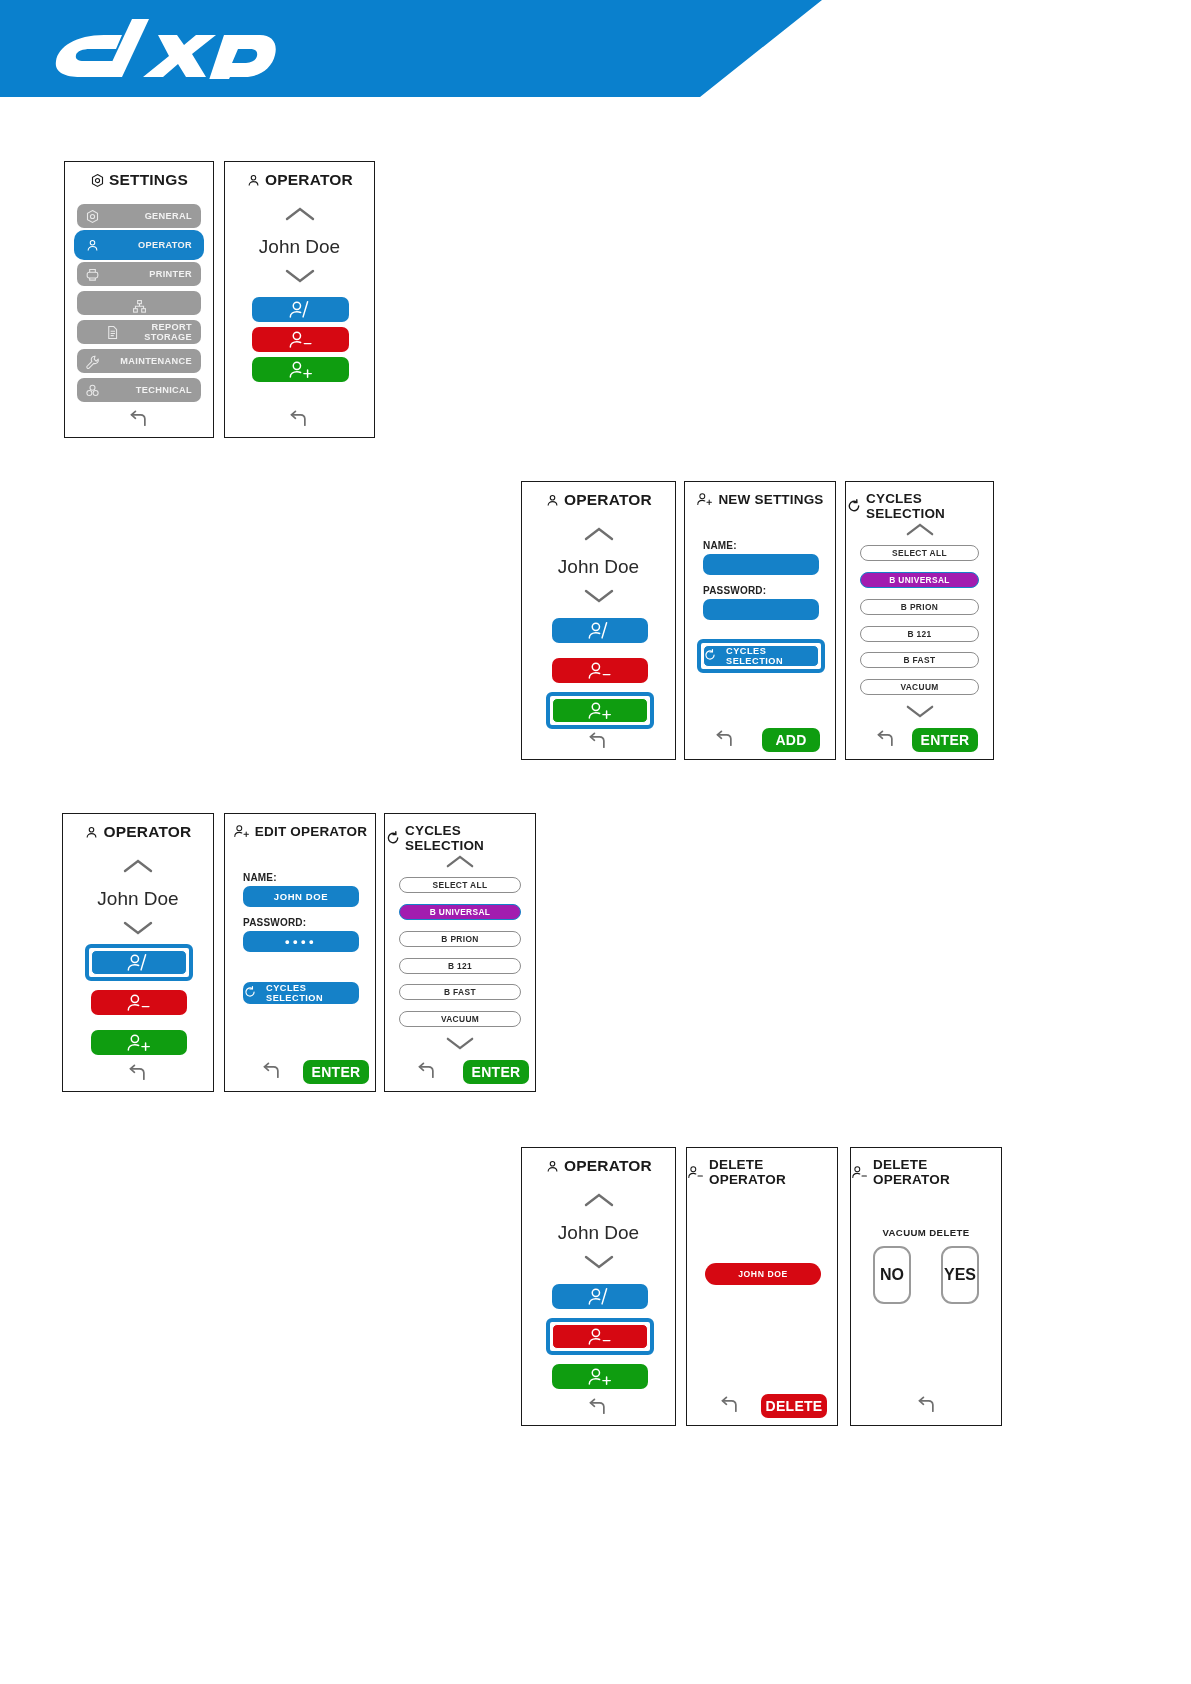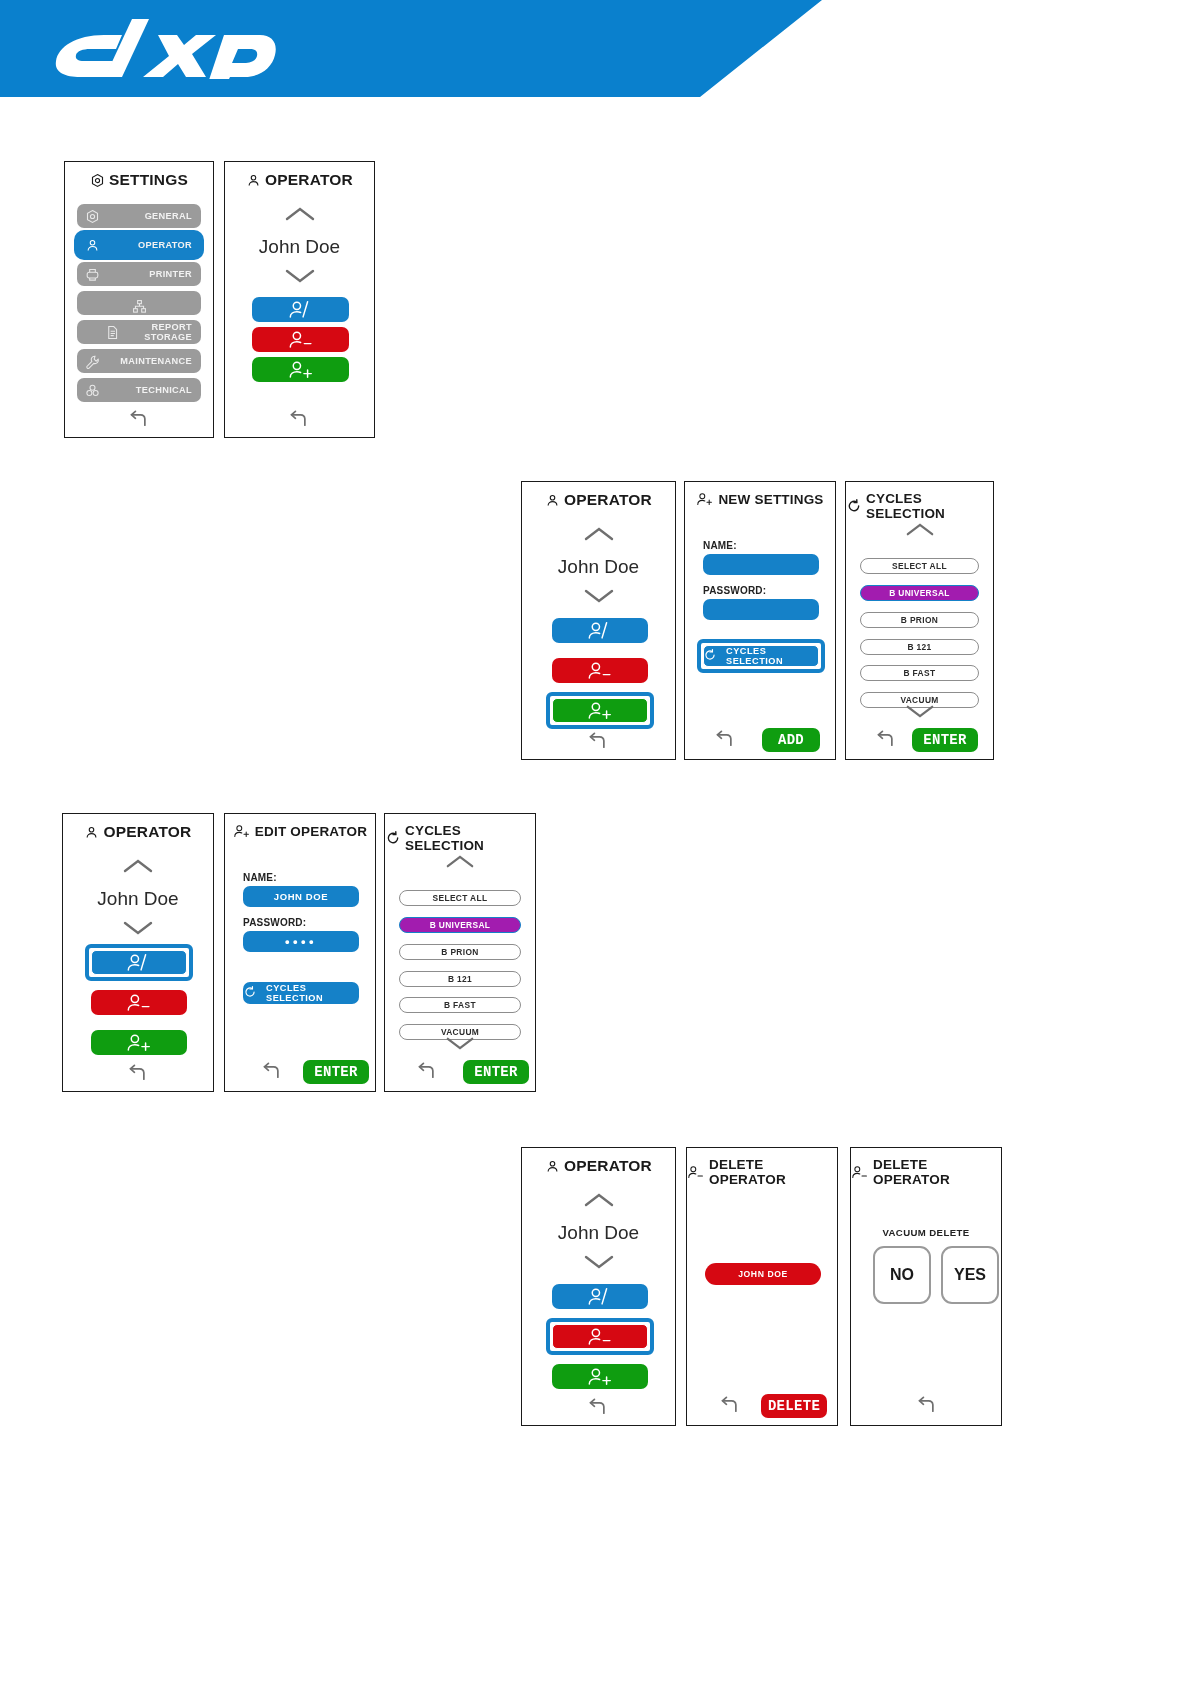--- a/index.html
+++ b/index.html
@@ -45,35 +45,35 @@
   .ffield{position:absolute;background:#1581c8;border-radius:7px;display:flex;align-items:center;justify-content:center;
     color:#fff;font-size:9.5px;font-weight:700;letter-spacing:.6px;box-sizing:border-box;}
   .dots{letter-spacing:3.5px;font-size:13px;}
 
   .cyclesbtn{position:absolute;background:#1581c8;border-radius:7px;display:flex;align-items:center;justify-content:center;gap:9px;
     color:#fff;font-size:9.2px;font-weight:700;letter-spacing:.5px;box-sizing:border-box;}
 
   
   .citem{position:absolute;left:14px;width:calc(100% - 28px);height:16px;border:1px solid #8d8d8d;border-radius:8px;
     display:flex;align-items:center;justify-content:center;font-size:8.4px;font-weight:700;color:#2b2b2b;letter-spacing:.35px;
-    box-sizing:border-box;background:#fff;margin-top:13px;}
+    box-sizing:border-box;background:#fff;}
   .citem.on{background:#a21caf;border-color:#1581c8;color:#fff;}
 
   
   .back{position:absolute;}
   .pill{position:absolute;border-radius:7px;display:flex;align-items:center;justify-content:center;
-    color:#fff;font-weight:700;font-size:14px;letter-spacing:.3px;box-sizing:border-box;font-family:Liberation Mono, monospace;}
+    color:#fff;font-weight:700;font-size:14px;letter-spacing:.3px;box-sizing:border-box;}
   .pill.green{background:#0f9d10;}
   .pill.red{background:#d60812;}
 
   .redname{position:absolute;background:#d60812;border-radius:12px;display:flex;align-items:center;justify-content:center;
     color:#fff;font-size:8.6px;font-weight:700;letter-spacing:.6px;}
 
   .confirmtxt{position:absolute;left:0;width:100%;text-align:center;font-size:9.6px;font-weight:700;color:#222;letter-spacing:.4px;}
-  .sqbtn{position:absolute;width:58px;height:58px;border:2.4px solid #9a9a9a;border-radius:11px;background:#fff;
+  .sqbtn{position:absolute;width:38px;height:58px;border:2.4px solid #9a9a9a;border-radius:11px;background:#fff;
     display:flex;align-items:center;justify-content:center;font-size:16px;font-weight:700;color:#1a1a1a;box-sizing:border-box;}
 </style>
 </head>
 <body>
 
 <div class="header">
   <div class="header-bg"></div>
   <div class="logo">
     <svg width="230" height="62" viewBox="0 0 230 62">
       <g fill="#ffffff">

